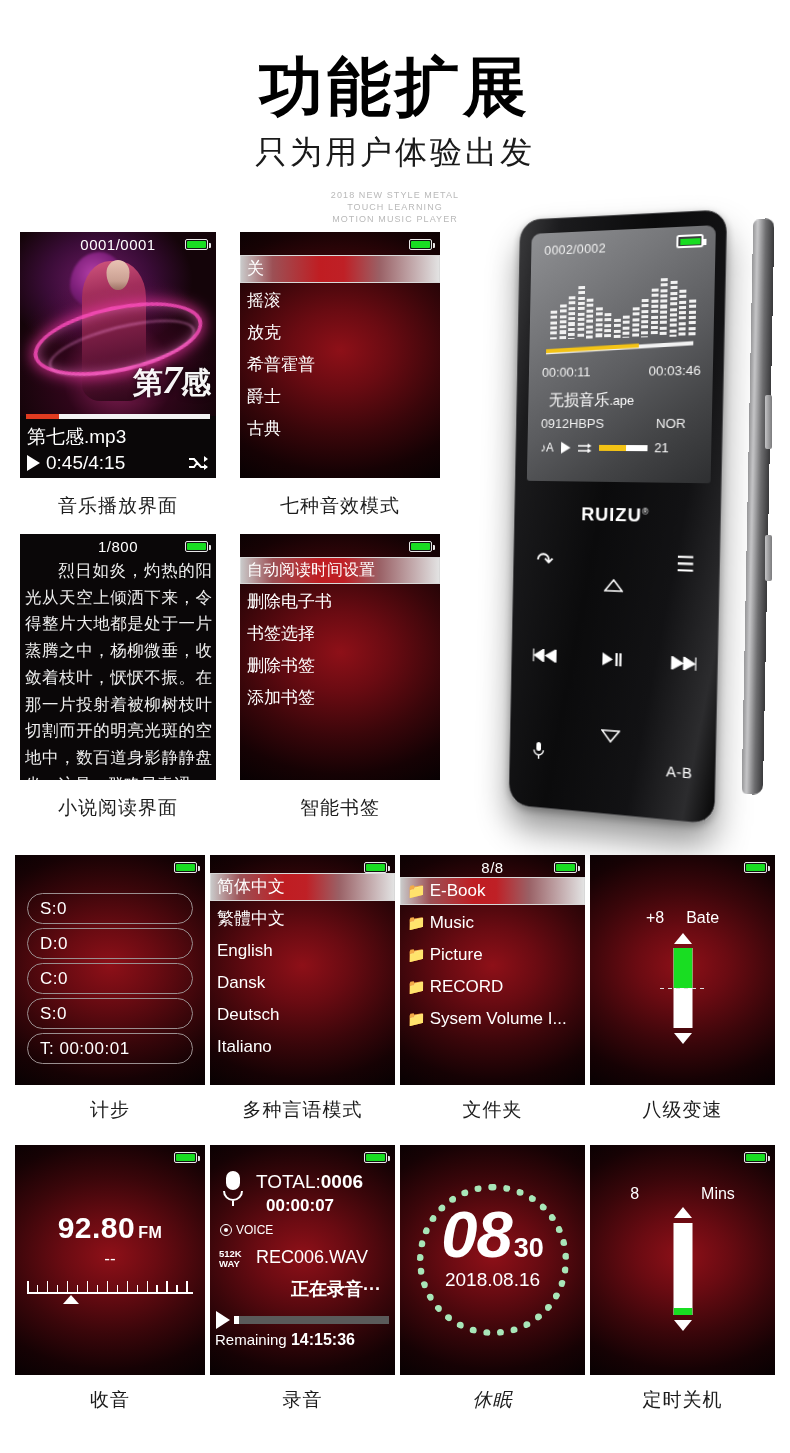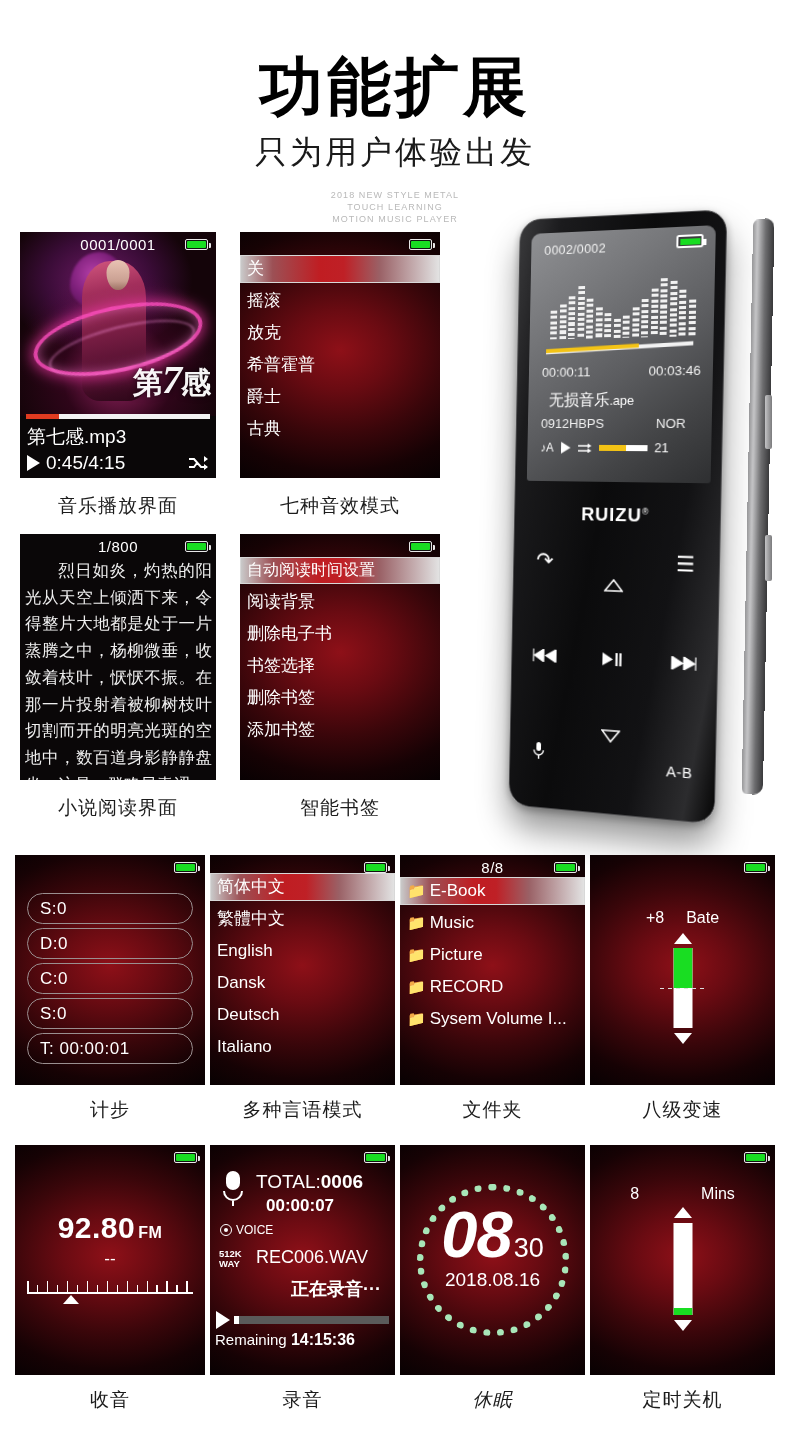--- a/index.html
+++ b/index.html
@@ -247,21 +247,21 @@
   .clock-ring {
     position:absolute; left:50%; top:50%; transform:translate(-50%,-50%);
     width:152px; height:152px; border-radius:50%;
     border:7px dotted #a8e6b8;
   }
   .clock-hm {
     position:absolute; left:0; right:0; top:57px; text-align:center;
     color:#fff; line-height:1;
   }
   .clock-hm .hh { font-size:65px; font-weight:bold; letter-spacing:-1px;font-style:italic; }
-  .clock-hm .mm { font-size:27px; font-weight:normal; margin-left:2px; }
+  .clock-hm .mm { font-size:27px; font-weight:bold; margin-left:2px; }
   .clock-date {
     position:absolute; left:0; right:0; top:124px; text-align:center;
     color:#fff; font-size:19px;
   }
 
   
   .device-wrap {
     position:absolute; left:494px; top:205px; width:260px; height:625px;
   }
   .device-body {
@@ -402,21 +402,20 @@
   <div class="ebook-text">烈日如炎，灼热的阳光从天空上倾洒下来，令得整片大地都是处于一片蒸腾之中，杨柳微垂，收敛着枝叶，恹恹不振。在那一片投射着被柳树枝叶切割而开的明亮光斑的空地中，数百道身影静静盘坐，这是一群略显青涩</div>
 </div>
 <div class="caption" style="top:795px; left:20px; width:196px;">小说阅读界面</div>
 
 <div class="screen scr-red" style="left:240px; top:534px; width:200px; height:246px;">
   <div class="battery">
       <i></i>
     </div>
   <div class="menu-list">
     <div class="menu-item sel" style="font-size:16px;">自动阅读时间设置</div>
-    <div class="menu-item">阅读背景</div>
     <div class="menu-item">删除电子书</div>
     <div class="menu-item">书签选择</div>
     <div class="menu-item">删除书签</div>
     <div class="menu-item">添加书签</div>
   </div>
 </div>
 <div class="caption" style="top:795px; left:240px; width:200px;">智能书签</div>
 
 <div class="device-wrap">
   <div class="device-side"></div>

